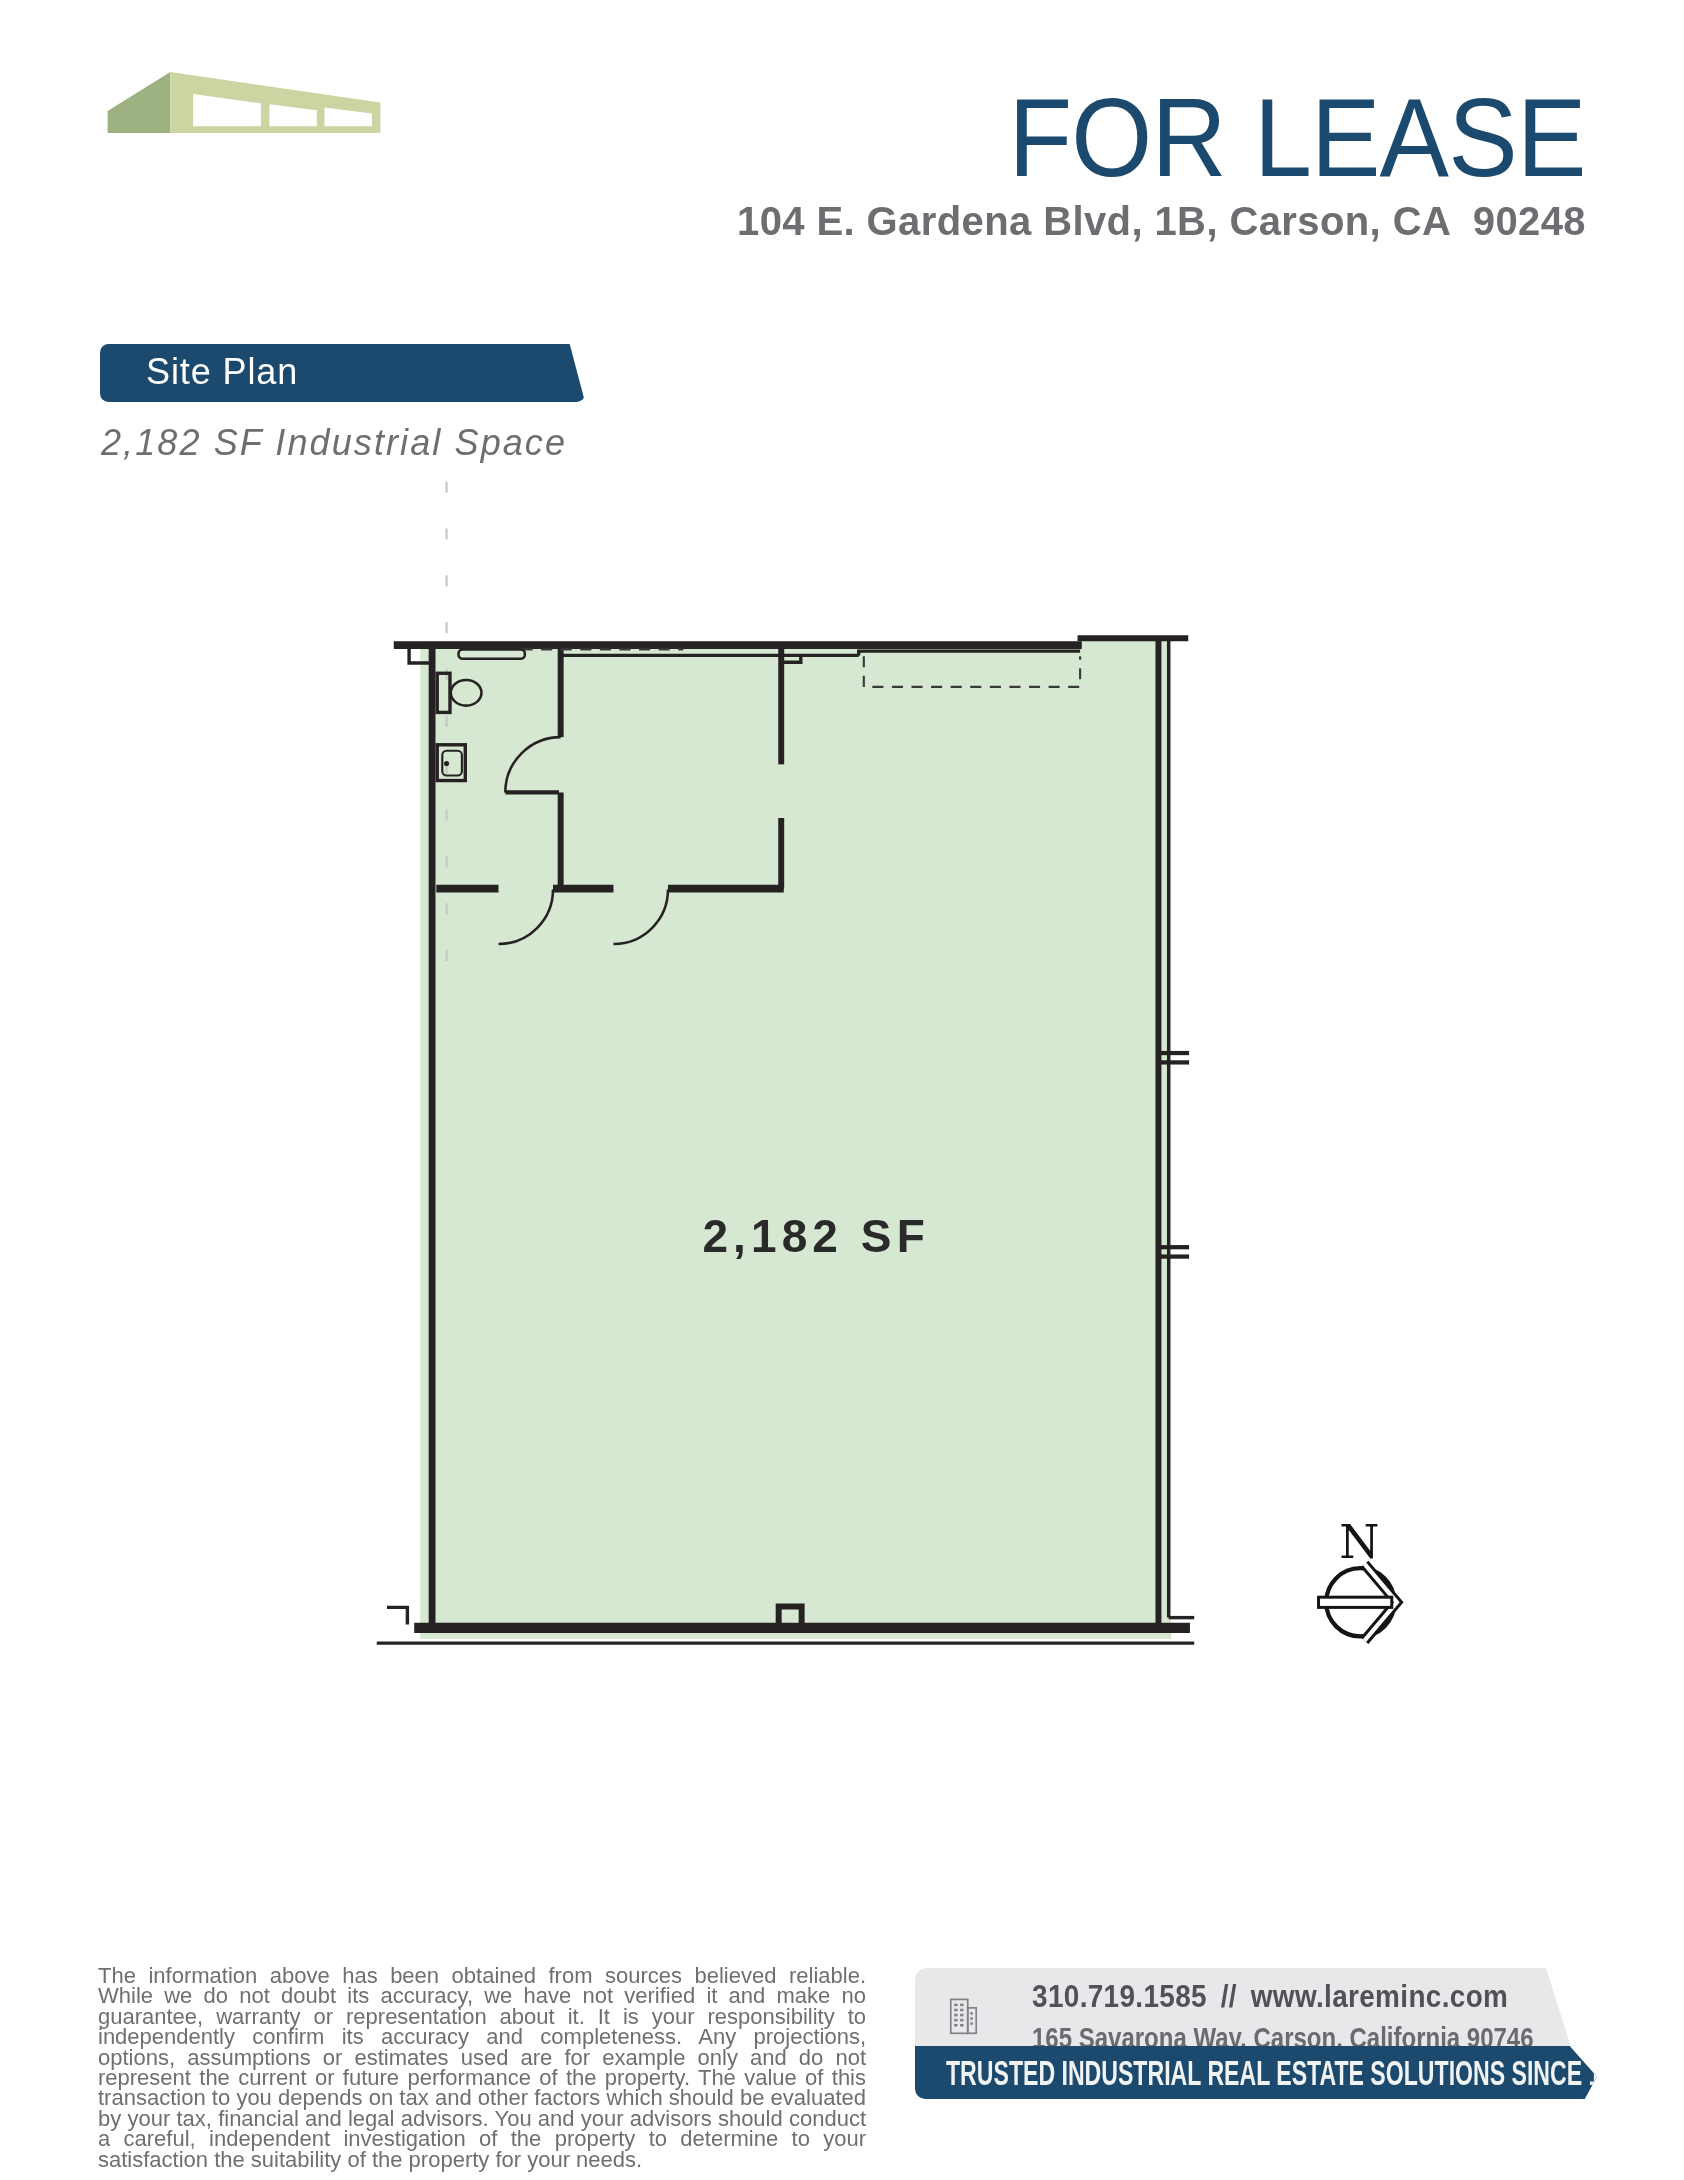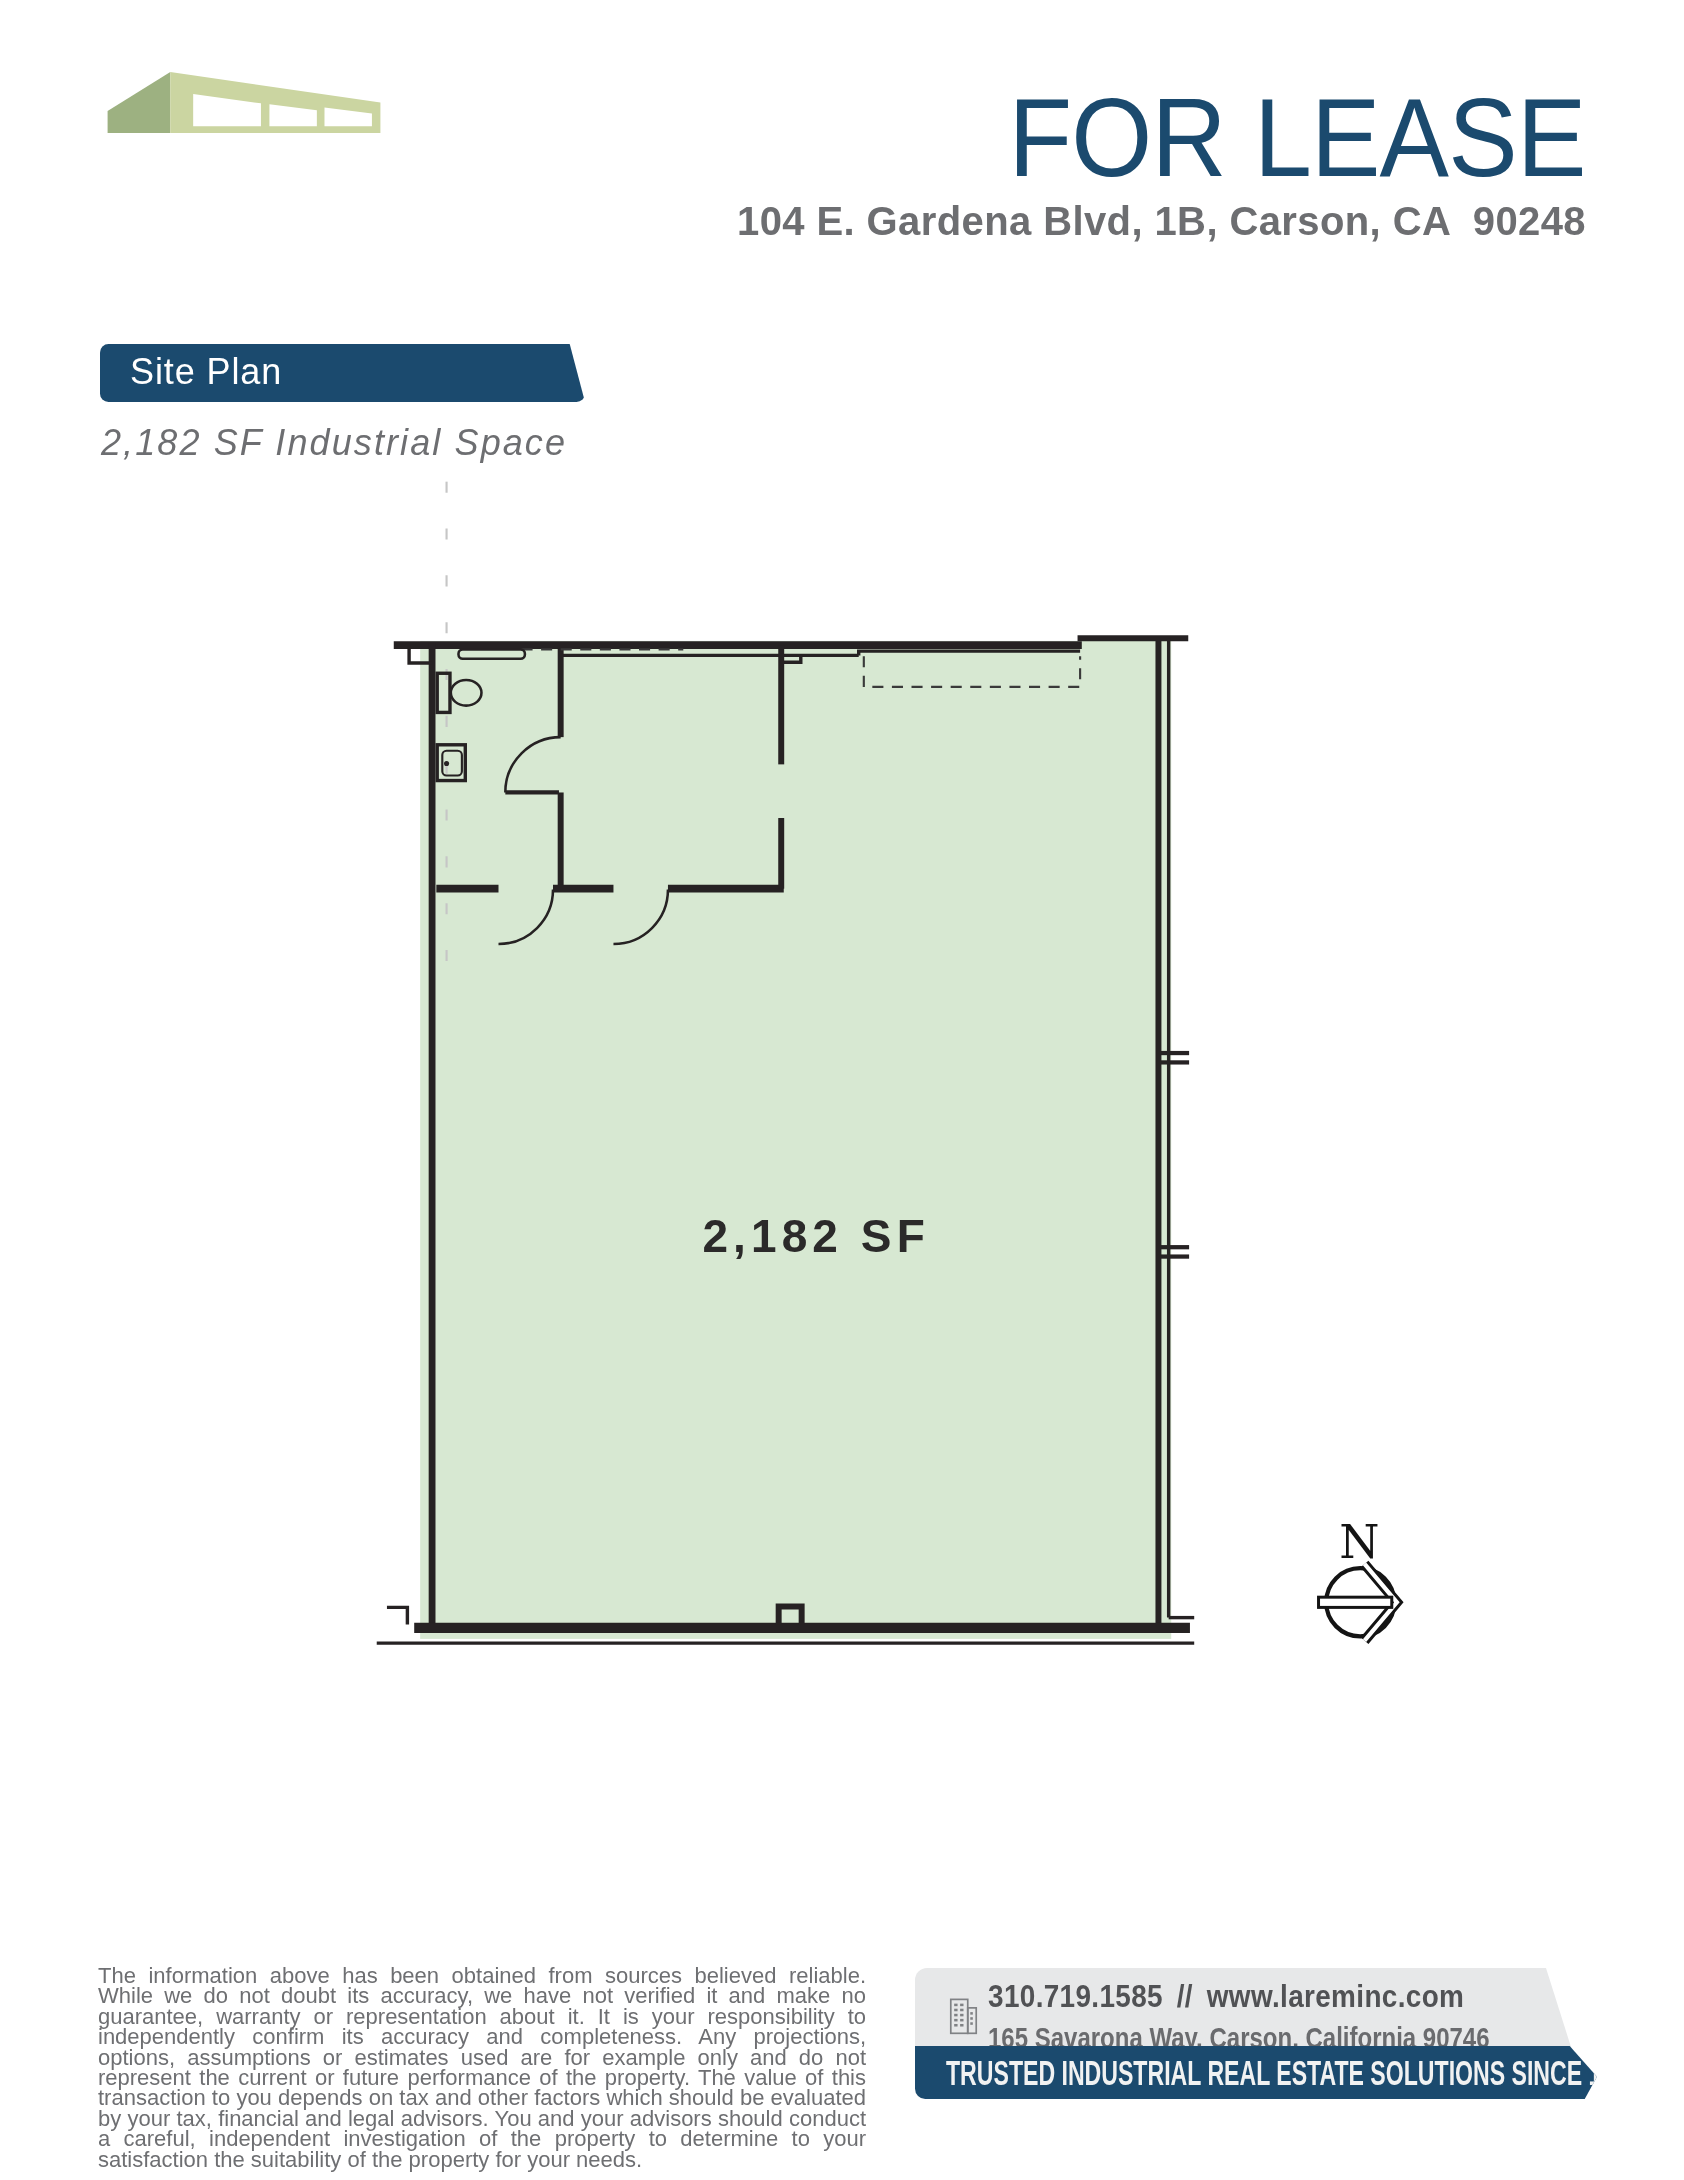--- a/index.html
+++ b/index.html
@@ -15,21 +15,21 @@
                   line-height:66px;margin-top:8.5px;}
   #for-lease{position:absolute;right:99px;top:82px;font-size:112px;line-height:112px;
              color:var(--brand-blue);letter-spacing:-0.9px;transform:scaleX(.93);
              transform-origin:100% 50%;white-space:pre;}
   #address{position:absolute;right:99px;top:199px;font-size:40px;font-weight:bold;
            color:var(--text-gray);letter-spacing:0.4px;white-space:pre;}
   
   #site-banner{position:absolute;left:100px;top:344px;width:485px;height:58px;
                background:var(--brand-blue);border-radius:8.5px;
                clip-path:polygon(0 0,calc(100% - 15.3px) 0,100% 100%,0 100%);}
-  #site-banner .lbl{padding-left:30px;font-size:36px;line-height:56px;color:#fff;letter-spacing:0.9px;}
+  #site-banner .lbl{padding-left:46px;font-size:36px;line-height:56px;color:#fff;letter-spacing:0.9px;}
   #subtitle{position:absolute;left:101px;top:422px;font-size:36px;letter-spacing:2.1px;
             color:var(--text-gray);font-style:italic;}
   
   #plan{position:absolute;left:358px;top:460px;}
   .plan-fill{fill:var(--plan-fill);}
   .w{stroke:var(--plan-line);fill:none;stroke-linecap:butt;}
   .w9{stroke-width:9px;} .w8{stroke-width:8px;} .w7{stroke-width:7px;}
   .w12{stroke-width:12px;} .w5{stroke-width:5px;} .w4{stroke-width:4px;}
   .door{stroke:var(--plan-line);fill:none;stroke-width:3px;}
   .leaf{stroke:var(--plan-line);stroke-width:5px;}
@@ -38,21 +38,21 @@
   .fixture{stroke:var(--plan-line);fill:none;}
   #plan text.area{font-family:"Liberation Sans",sans-serif;font-weight:bold;font-size:54px;
                   fill:#2b2a2a;letter-spacing:6px;}
   #plan text.north-n{font-family:"DejaVu Serif","Liberation Serif",serif;font-size:54px;fill:#141414;}
   
   #disclaimer{position:absolute;left:98px;top:1966px;width:768px;font-size:22px;line-height:20.4px;
               color:#6e6f72;text-align:justify;}
   #contact-box{position:absolute;left:915px;top:1968px;width:662px;height:98px;
                background:var(--panel-gray);border-radius:12px;
                clip-path:polygon(0 0,calc(100% - 31px) 0,100% 100%,0 100%);
-               display:flex;align-items:center;}
+               display:flex;align-items:center;gap:44px;}
   #contact-box .icon-wrap{margin-left:34px;flex:none;}
   #contact-box .lines{margin-left:10.2px;}
   .contact-line1{font-size:31px;font-weight:bold;color:var(--dark-gray);letter-spacing:0.4px;
                  transform:scaleX(.9);transform-origin:0 50%;white-space:pre;}
   .contact-line2{font-size:30px;font-weight:bold;color:#6a6b6e;margin-top:5.1px;
                  transform:scaleX(.8);transform-origin:0 50%;white-space:pre;}
   .contact-line1 .sep{color:var(--dark-gray);padding:0 15.3px;}
   #tagline-banner{position:absolute;left:915px;top:2046px;width:682px;height:53px;
                   background:var(--brand-blue);border-radius:0 0 8.5px 10.2px;
                   clip-path:polygon(0 0,96% 0,100% 58%,98.2% 100%,0 100%);}

